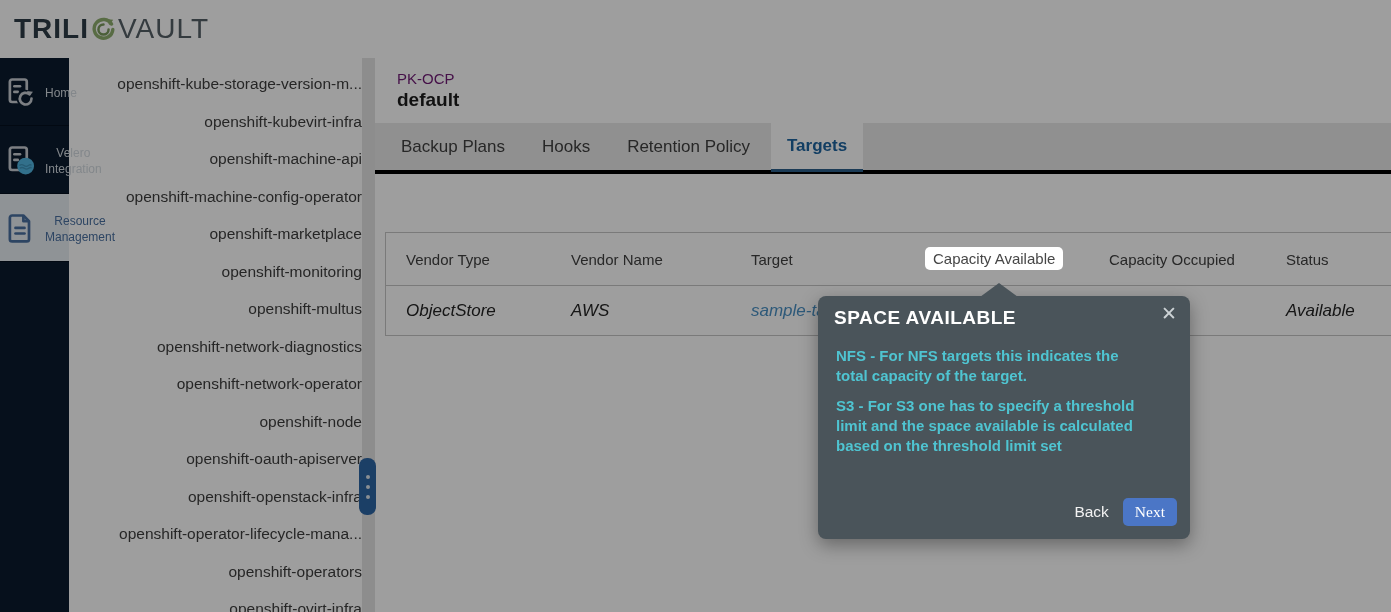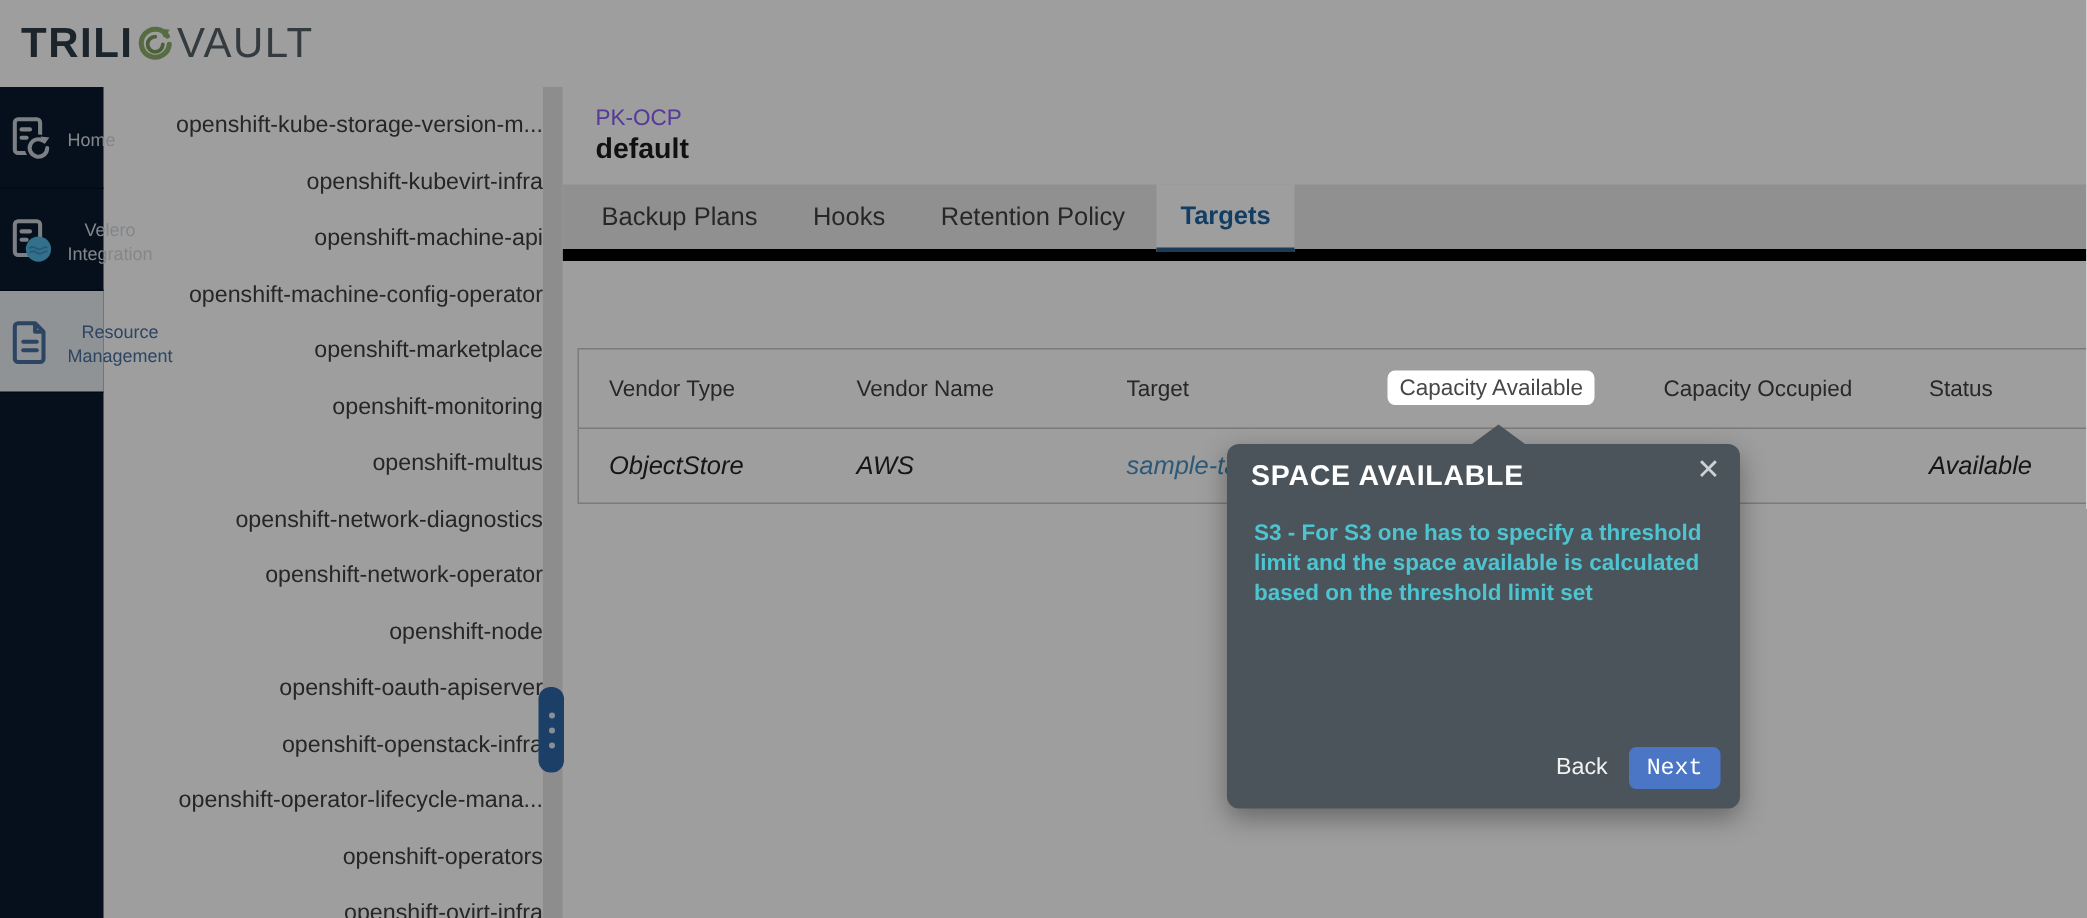--- a/index.html
+++ b/index.html
@@ -25,49 +25,49 @@
   
   .ns-panel { position:absolute; left:69px; top:58px; width:293px; height:554px; background:#fff; z-index:3; padding-top:7px; }
   .ns-item { height:37.5px; line-height:37.5px; padding-left:28px; font-size:15.5px; color:#3e3e3e; white-space:nowrap; overflow:hidden; cursor:pointer;text-align:right; }
 
   .ns-track { position:absolute; left:362px; top:58px; width:13px; height:554px; background:#e4e4e4; z-index:3; }
   .ns-handle { position:absolute; left:359px; top:458px; width:17px; height:57px; background:#2d66a5; border-radius:8px; z-index:4; display:flex; flex-direction:column; align-items:center; justify-content:center; gap:6px; cursor:grab; }
   .ns-handle i { width:4px; height:4px; border-radius:50%; background:#dfe7ee; }
 
   
   .main { position:absolute; left:375px; top:58px; width:1016px; height:554px; background:#fff; overflow:hidden; z-index:2; }
-  .crumb { position:absolute; left:22px; top:12px; font-size:15px; color:#8b5cf6; }
+  .crumb { position:absolute; left:22px; top:12px; font-size:15px; color:#701a75; }
   .pg-title { position:absolute; left:22px; top:31px; font-size:19px; font-weight:700; color:#1c1c1c; }
 
-  .tabstrip { position:absolute; left:0; top:65px; width:1016px; height:51px; background:#e9e9e9; border-bottom:8px solid #000000; display:flex; align-items:stretch; padding-left:10px; }
+  .tabstrip { position:absolute; left:0; top:65px; width:1016px; height:51px; background:#e9e9e9; border-bottom:4px solid #000000; display:flex; align-items:stretch; padding-left:10px; }
   .tab { display:flex; align-items:center; padding:0 16px; margin-right:5px; font-size:17px; color:#3f3f3f; cursor:pointer; white-space:nowrap; }
   .tab.active { background:#fff; color:#1e64a0; font-weight:700; border-bottom:3px solid #2d5f8c; margin-bottom:-2px; }
 
   .tgt-table { position:absolute; left:10px; top:174px; width:1150px; border:1px solid #c5c5c5; background:#fff; }
   .t-row { display:grid; grid-template-columns:165px 180px 179px 179px 177px 250px; padding-left:20px; align-items:center; }
   .t-head { height:53px; border-bottom:1px solid #c5c5c5; }
   .t-head .cell { font-size:15px; color:#414141; }
   .t-body { height:49px; }
   .t-body .cell { font-size:17px; color:#242424;font-style:italic; }
   .cell.link { color:#4a90c4; cursor:pointer; }
 
   
   .dim-overlay { position:absolute; inset:0; background:rgba(0,0,0,0.38); z-index:50; }
 
   .spot-chip { position:absolute; left:925px; top:247px; z-index:60; background:#fff; border-radius:5px; padding:3px 8px; font-size:15px; color:#474747; }
 
-  .tour { position:absolute; left:818px; top:296px; width:342px; height:243px; background:#4a545a; border-radius:8px; z-index:70; box-shadow:0 6px 18px rgba(0,0,0,0.35); }
+  .tour { position:absolute; left:818px; top:296px; width:372px; height:243px; background:#4a545a; border-radius:8px; z-index:70; box-shadow:0 6px 18px rgba(0,0,0,0.35); }
   .tour .arrow { position:absolute; top:-13px; left:162px; width:0; height:0; border-left:19px solid transparent; border-right:19px solid transparent; border-bottom:14px solid #4a545a; }
   .tour-title { position:absolute; left:16px; top:11px; font-size:19px; font-weight:700; letter-spacing:0.5px; color:#fff; }
   .tour-close { position:absolute; right:13px; top:8px; font-size:19px; color:#ccd2d5; cursor:pointer; line-height:1; }
   .tour-body { position:absolute; left:18px; top:50px; width:305px; color:#4fc4d1; font-size:15px; font-weight:700; line-height:1.34; }
   .tour-body p + p { margin-top:10px; }
   .tour-footer { position:absolute; right:13px; bottom:13px; display:flex; align-items:center; gap:14px;margin-top:48px; }
   .btn-back { font-size:15.5px; color:#f2f2f2; cursor:pointer; }
-  .btn-next { background:#4b76c6; color:#fff; font-size:15.5px; padding:5px 12px; border-radius:5px; border:none; cursor:pointer; font-family:Liberation Mono, monospace; }
+  .btn-next { background:#4b76c6; color:#fff; font-size:15.5px; padding:5px 12px; border-radius:5px; border:none; cursor:pointer; font-family:Liberation Serif, serif; }
 
   svg { display:block; }
 </style>
 </head>
 <body>
 
 <div class="app">
 
   <div class="topbar">
     <div class="logo">
@@ -180,20 +180,21 @@
 
   <div class="dim-overlay"></div>
 
   <div class="spot-chip">Capacity Available</div>
 
   <div class="tour">
     <div class="arrow"></div>
     <div class="tour-title">SPACE AVAILABLE</div>
     <div class="tour-close">✕</div>
     <div class="tour-body">
+      <p>NFS - For NFS targets this indicates the total capacity of the target.</p>
       <p>S3 - For S3 one has to specify a threshold limit and the space available is calculated based on the threshold limit set</p>
     </div>
     <div class="tour-footer">
       <span class="btn-back">Back</span>
       <button class="btn-next">Next</button>
     </div>
   </div>
 
 </div>
 

